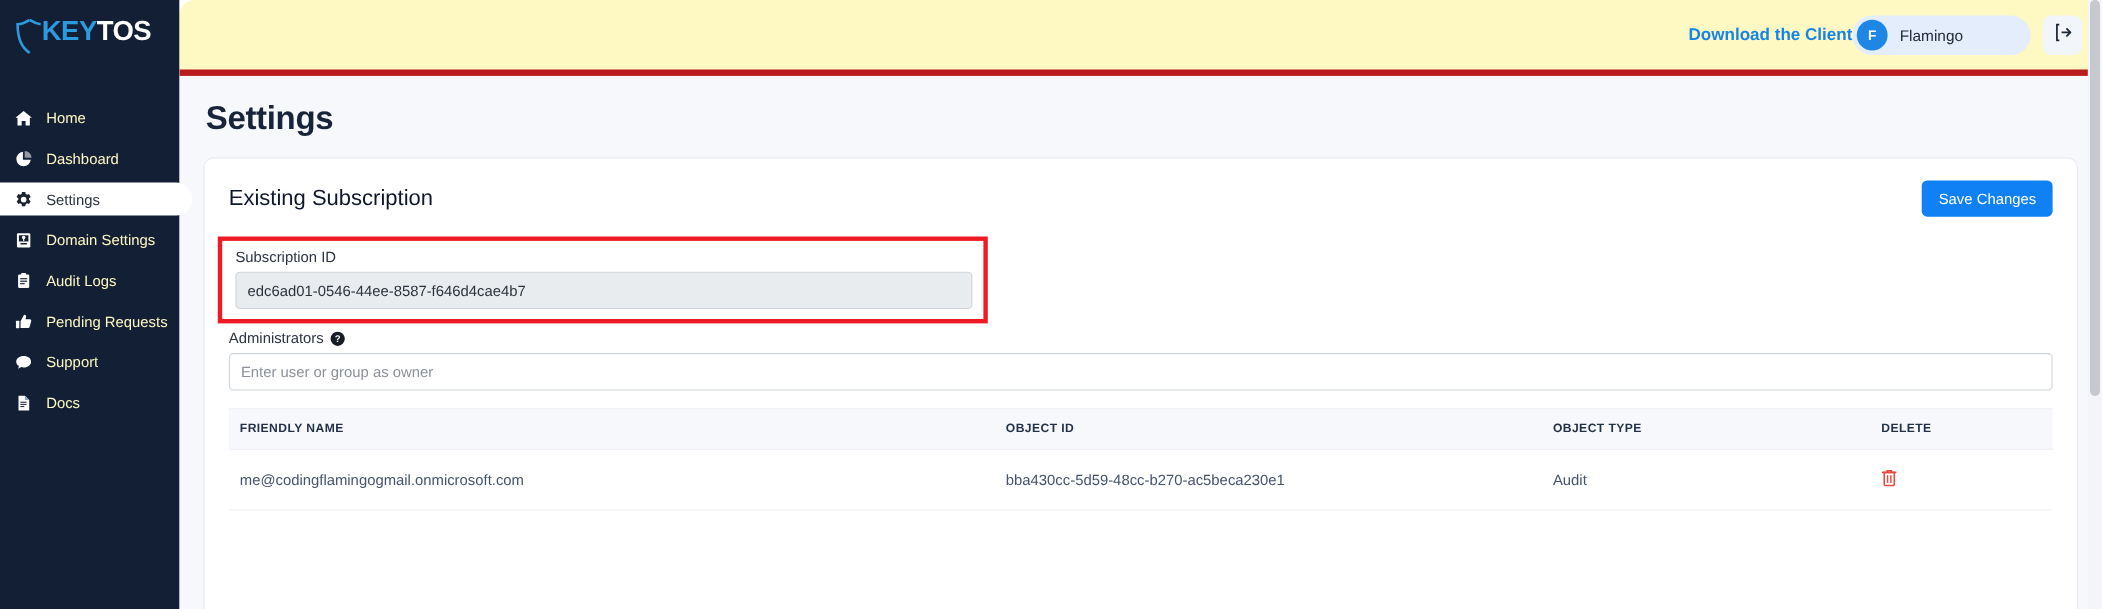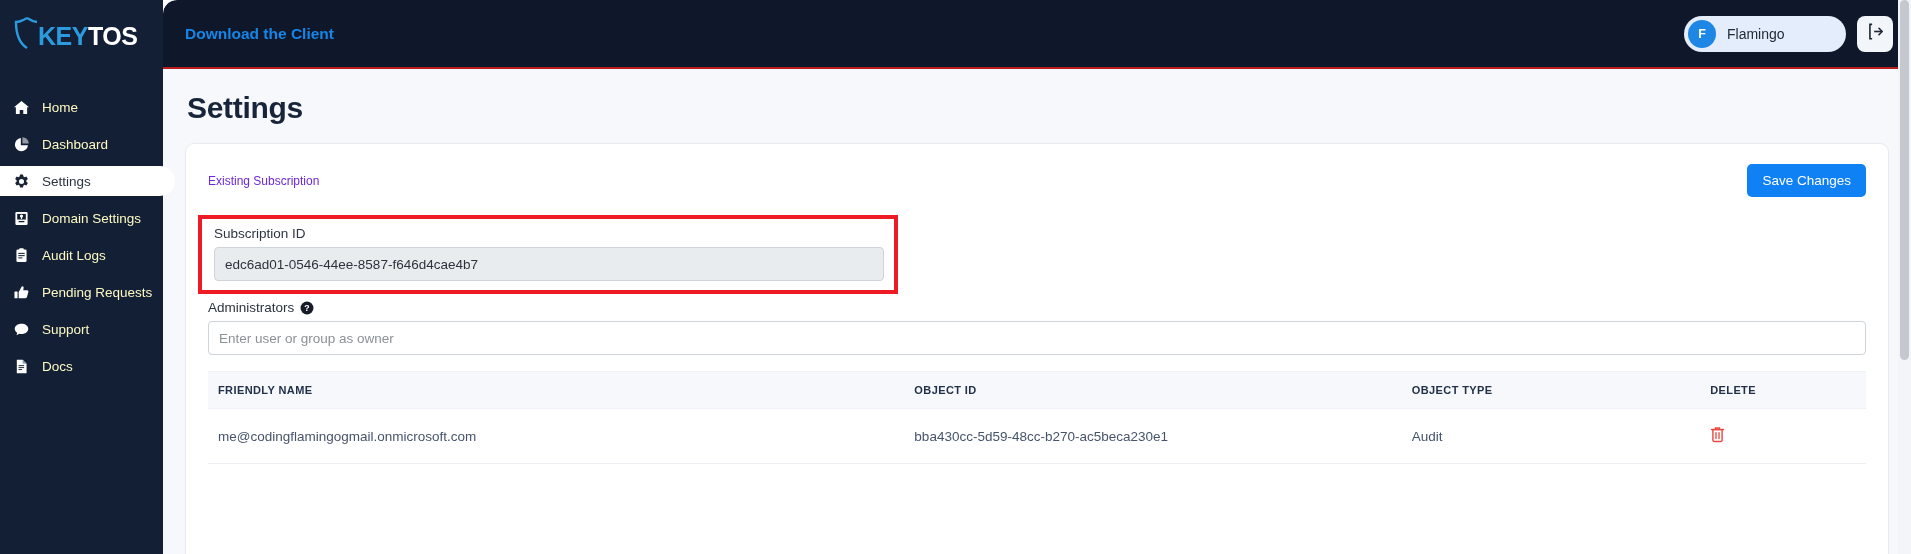--- a/index.html
+++ b/index.html
@@ -31,21 +31,21 @@
   }
 
   .logo-wrap {
     height: 72px;
     display: flex;
     align-items: center;
     padding-left: 14px;
   }
   .logo {
     display: flex;
-    align-items: center;
+    align-items: flex-start;
     position: relative;
   }
   .logo-shield { margin-right: -2px; margin-bottom: 2px; }
   .logo-text {
     font-size: 25px;
     font-weight: bold;
     letter-spacing: -0.5px;
     line-height: 1;
   }
   .logo-key { color: #2b9ade; }
@@ -99,26 +99,26 @@
     flex: 1;
     height: 554px;
     background: #f7f8fc;
     position: relative;
     border-top-left-radius: 14px;
     overflow: hidden;
   }
 
   .topbar {
     height: 69px;
-    background: #0f172a;
-    display: flex;
-    align-items: center;
-    justify-content: space-between;
+    background: #fef9c3;
+    display: flex;
+    align-items: center;
+    justify-content: flex-end;
     padding: 0 18px 0 22px;
-    border-bottom: 2px solid #b91c1c;
+    border-bottom: 6px solid #b91c1c;
     border-top-left-radius: 14px;
   }
 
   .download-link {
     color: #1585e8;
     font-size: 15.5px;
     font-weight: bold;
     text-decoration: none;
     cursor: pointer;
   }
@@ -190,22 +190,22 @@
     min-height: 420px;
   }
 
   .card-header {
     display: flex;
     align-items: center;
     justify-content: space-between;
     padding: 20px 22px 10px 22px;
   }
   .card-title {
-    font-size: 12px;
-    color: #6d28d9;
+    font-size: 20px;
+    color: #0f172a;
     font-weight: normal;
   }
 
   .save-btn {
     background: #0f81f5;
     color: #fff;
     border: none;
     border-radius: 5px;
     font-size: 13.5px;
     font-family: "Liberation Sans", sans-serif;

